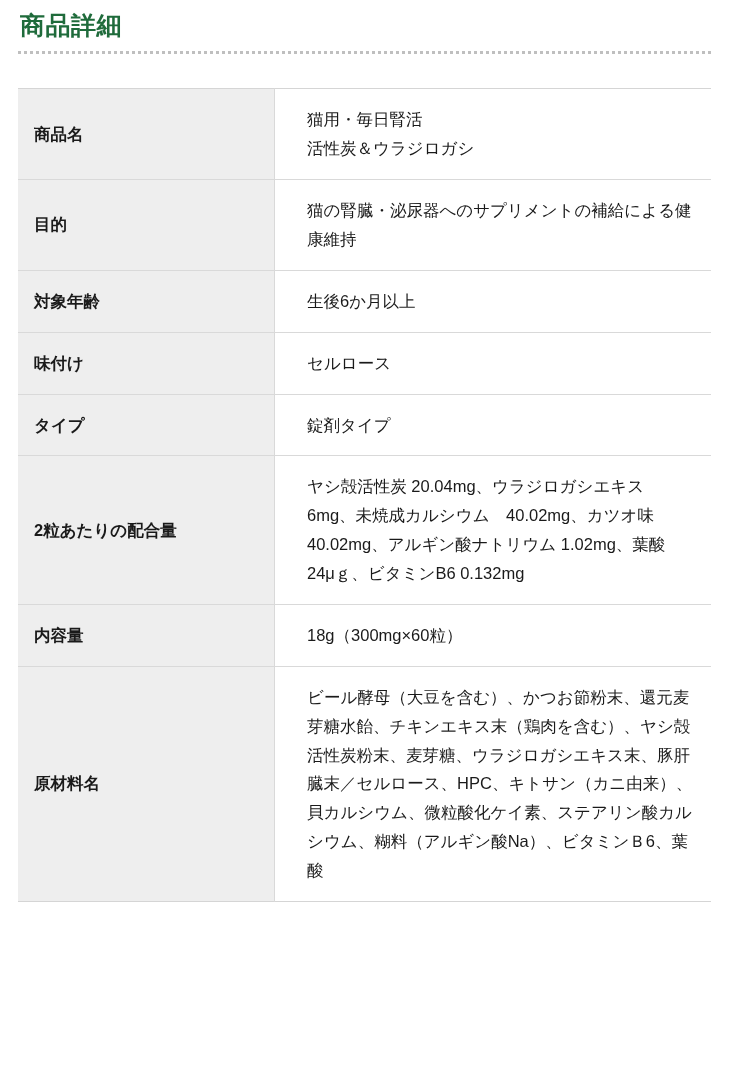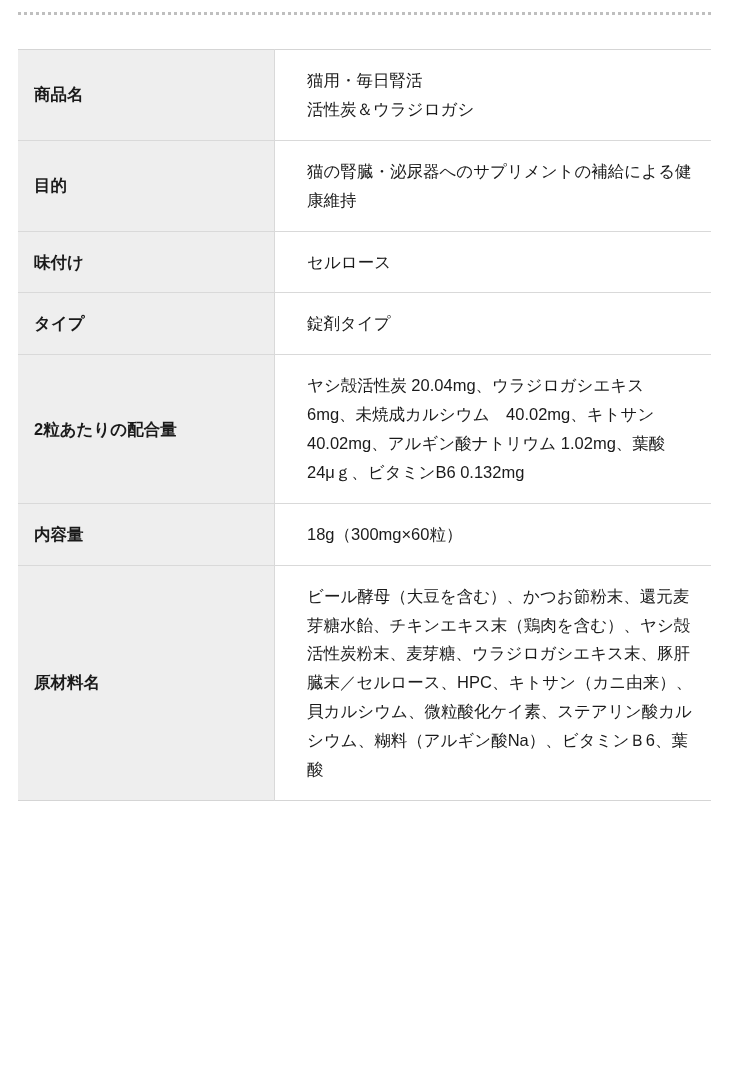--- a/index.html
+++ b/index.html
@@ -69,46 +69,51 @@
     color: #1a1a1a;
     white-space: pre-line;
   }
 </style>
 </head>
 <body>
 
 <div class="page">
 
   <div class="page-header">
+    <h1 class="page-title">商品詳細</h1>
     <div class="title-rule"></div>
   </div>
 
   <div class="spec-table-wrap">
     <table class="spec-table">
       <tbody>
         <tr>
           <td class="th-cell">商品名</td>
           <td class="td-cell">猫用・毎日腎活
 活性炭＆ウラジロガシ</td>
         </tr>
         <tr>
           <td class="th-cell">目的</td>
           <td class="td-cell">猫の腎臓・泌尿器へのサプリメントの補給による健康維持</td>
         </tr>
         <tr>
+          <td class="th-cell">対象年齢</td>
+          <td class="td-cell">生後6か月以上</td>
+        </tr>
+        <tr>
           <td class="th-cell">味付け</td>
           <td class="td-cell">セルロース</td>
         </tr>
         <tr>
           <td class="th-cell">タイプ</td>
           <td class="td-cell">錠剤タイプ</td>
         </tr>
         <tr>
           <td class="th-cell">2粒あたりの配合量</td>
-          <td class="td-cell">ヤシ殻活性炭 20.04mg、ウラジロガシエキス 6mg、未焼成カルシウム　40.02mg、キトサン　40.02mg、アルギン酸ナトリウム 1.02mg、葉酸　24μｇ、ビタミンB6 0.132mg</td>
+          <td class="td-cell">ヤシ殻活性炭 20.04mg、ウラジロガシエキス 6mg、未焼成カルシウム　40.02mg、カツオ味　40.02mg、アルギン酸ナトリウム 1.02mg、葉酸　24μｇ、ビタミンB6 0.132mg</td>
         </tr>
         <tr>
           <td class="th-cell">内容量</td>
           <td class="td-cell">18g（300mg×60粒）</td>
         </tr>
         <tr>
           <td class="th-cell">原材料名</td>
           <td class="td-cell">ビール酵母（大豆を含む）、かつお節粉末、還元麦芽糖水飴、チキンエキス末（鶏肉を含む）、ヤシ殻活性炭粉末、麦芽糖、ウラジロガシエキス末、豚肝臓末／セルロース、HPC、キトサン（カニ由来）、貝カルシウム、微粒酸化ケイ素、ステアリン酸カルシウム、糊料（アルギン酸Na）、ビタミンＢ6、葉酸</td>
         </tr>
       </tbody>

